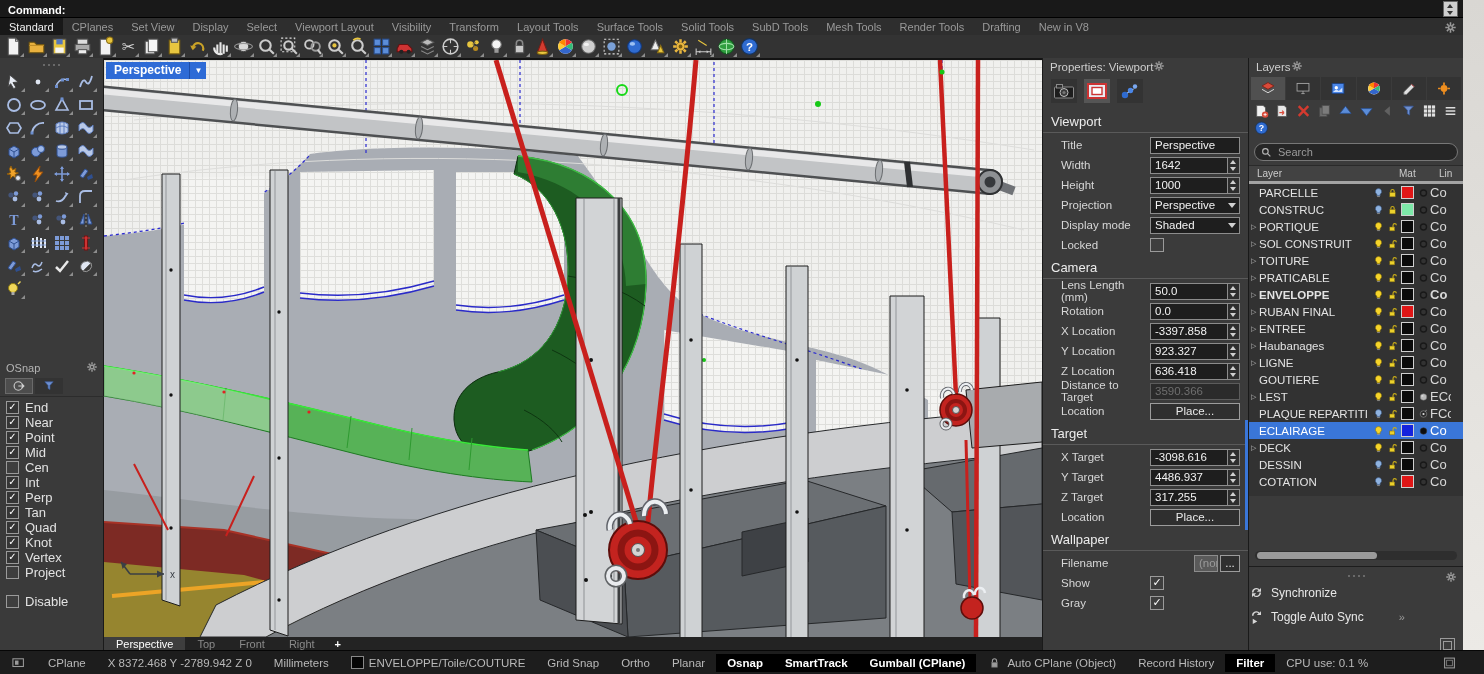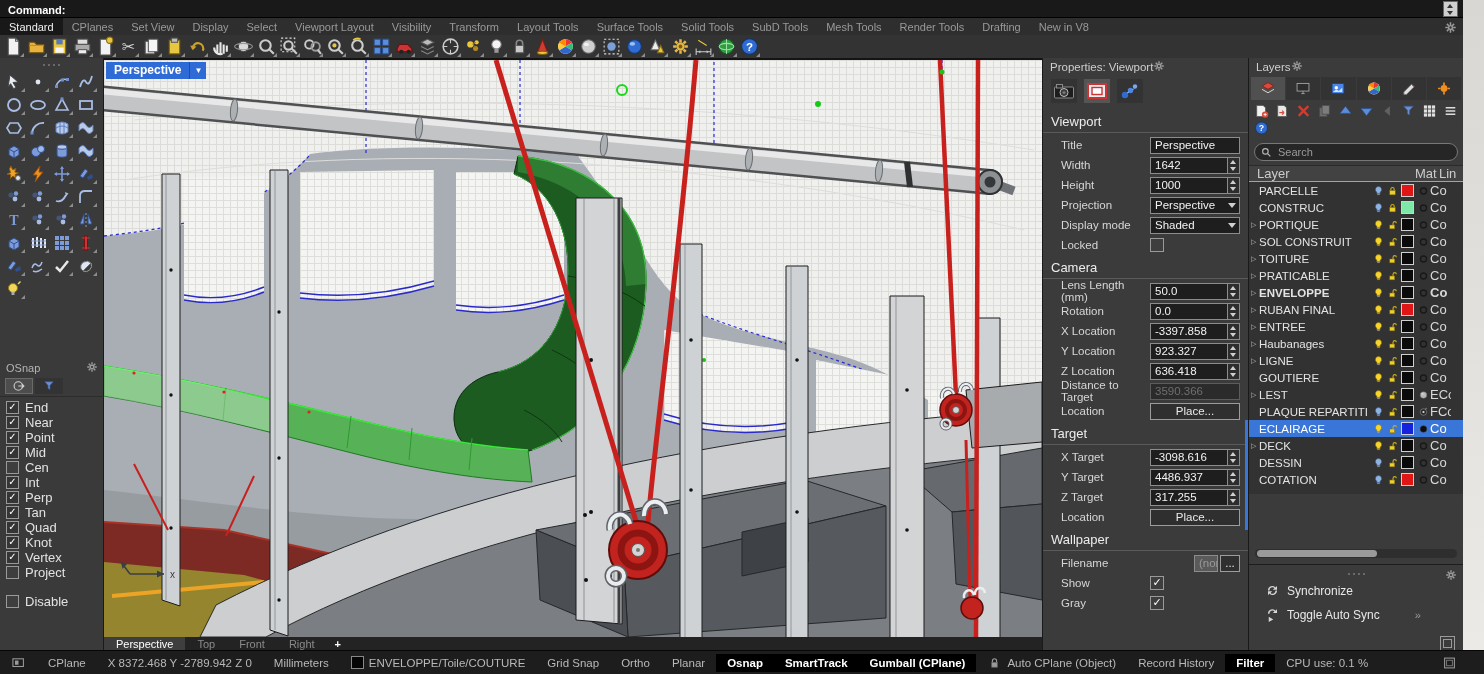--- a/index.html
+++ b/index.html
@@ -83,41 +83,41 @@
   .ltools{display:flex;gap:4px;align-items:center;padding:3px 4px 1px;}
   .ltool{width:17px;height:16px;}
   .ltool svg{width:17px;height:16px;}
   .ltool.off{opacity:.4;}
   .lhelp{padding:0 4px 2px;}
   .lhelp .ltool{display:inline-block;}
   .lsearch{margin:1px 5px 4px;height:16px;border:1px solid #777;border-radius:9px;background:#262626;display:flex;align-items:center;padding:0 6px;gap:4px;}
   .lsearch svg{width:11px;height:11px;flex:0 0 auto;}
   .lsearch input{background:transparent;border:none;outline:none;color:#ddd;font-size:11px;width:100%;font-family:"Liberation Sans",sans-serif;}
   .lsearch input::placeholder{color:#9a9a9a;}
-  .lcolhead{height:15px;background:#424242;border-top:1px solid #2a2a2a;border-bottom:1px solid #a3a3a3;display:flex;align-items:center;color:#cccccc;font-size:13px;padding:0 6px 0 8px;}
+  .lcolhead{height:15px;background:#424242;border-top:1px solid #2a2a2a;border-bottom:3px solid #a3a3a3;display:flex;align-items:center;color:#cccccc;font-size:10px;padding:0 6px 0 8px;}
   .lcolhead .c1{flex:1;}
-  .lcolhead .c2{width:24px;}
+  .lcolhead .c2{width:40px;}
   .lcolhead .c3{width:18px;}
   .llist{background:#323232;height:312px;overflow:hidden;}
   .lrow{height:17px;display:flex;align-items:center;padding:0 12px 0 2px;color:#e3e3e3;font-size:11.5px;}
   .lrow.sel{background:#3a76d8;color:#fff;}
   .lrow .arr{width:8px;font-size:7px;color:#c0c0c0;flex:0 0 auto;}
   .lrow .nm{flex:1;white-space:nowrap;overflow:hidden;}
   .lrow.bold .nm,.lrow.bold .lt{font-weight:bold;}
   .lrow .ic{width:14px;flex:0 0 auto;display:flex;justify-content:center;}
   .lrow .ic svg{width:11px;height:12px;}
   .lrow .sw{width:11px;height:11px;border:1px solid #cfcfcf;flex:0 0 auto;margin:0 2px;}
   .lrow .lt{width:21px;flex:0 0 auto;font-size:13px;color:#d8d8d8;overflow:hidden;white-space:nowrap;}
   .lrow.sel .lt{color:#fff;}
   .lscroll{margin:55px 6px 0;height:9px;background:#2e2e2e;border-radius:5px;position:relative;}
   .lscroll .thumb{position:absolute;left:2px;top:1px;width:120px;height:7px;background:#9a9a9a;border-radius:4px;}
   .syncpanel{margin-top:6px;border-top:1px solid #1d1d1d;position:relative;height:70px;}
   .syncpanel .grip{position:absolute;left:0;right:0;top:2px;}
   .syncgear{position:absolute;right:6px;top:2px;width:12px;height:12px;}
-  .syncrow{position:absolute;left:16px;display:flex;align-items:center;gap:7px;color:#e8e8e8;font-size:12px;}
+  .syncrow{position:absolute;left:0;display:flex;align-items:center;gap:7px;color:#e8e8e8;font-size:12px;}
   .syncrow svg{width:15px;height:15px;}
   .syncrow .more{color:#9a9a9a;font-size:11px;margin-left:28px;}
   .syncsq{position:absolute;right:8px;bottom:-16px;width:13px;height:13px;border:1px solid #9a9a9a;}
   .syncsq i{display:block;margin:2px;height:7px;border:1px solid #9a9a9a;}
   
   .rightstrip{position:absolute;left:1463px;top:0;width:21px;height:650px;background:linear-gradient(180deg,#d9d7d3,#eceae6);}
   .statusbar{position:absolute;left:0;top:650px;width:1484px;height:24px;background:#1d1d1d;display:flex;align-items:center;font-size:11.5px;color:#b9b9b9;border-top:1px solid #060606;box-sizing:border-box;}
   .st{padding:0 11px;white-space:nowrap;display:flex;align-items:center;gap:5px;height:18px;}
   .st.active{background:#000;color:#fff;font-weight:bold;}
   .st .sw{width:11px;height:11px;border:1px solid #888;}

